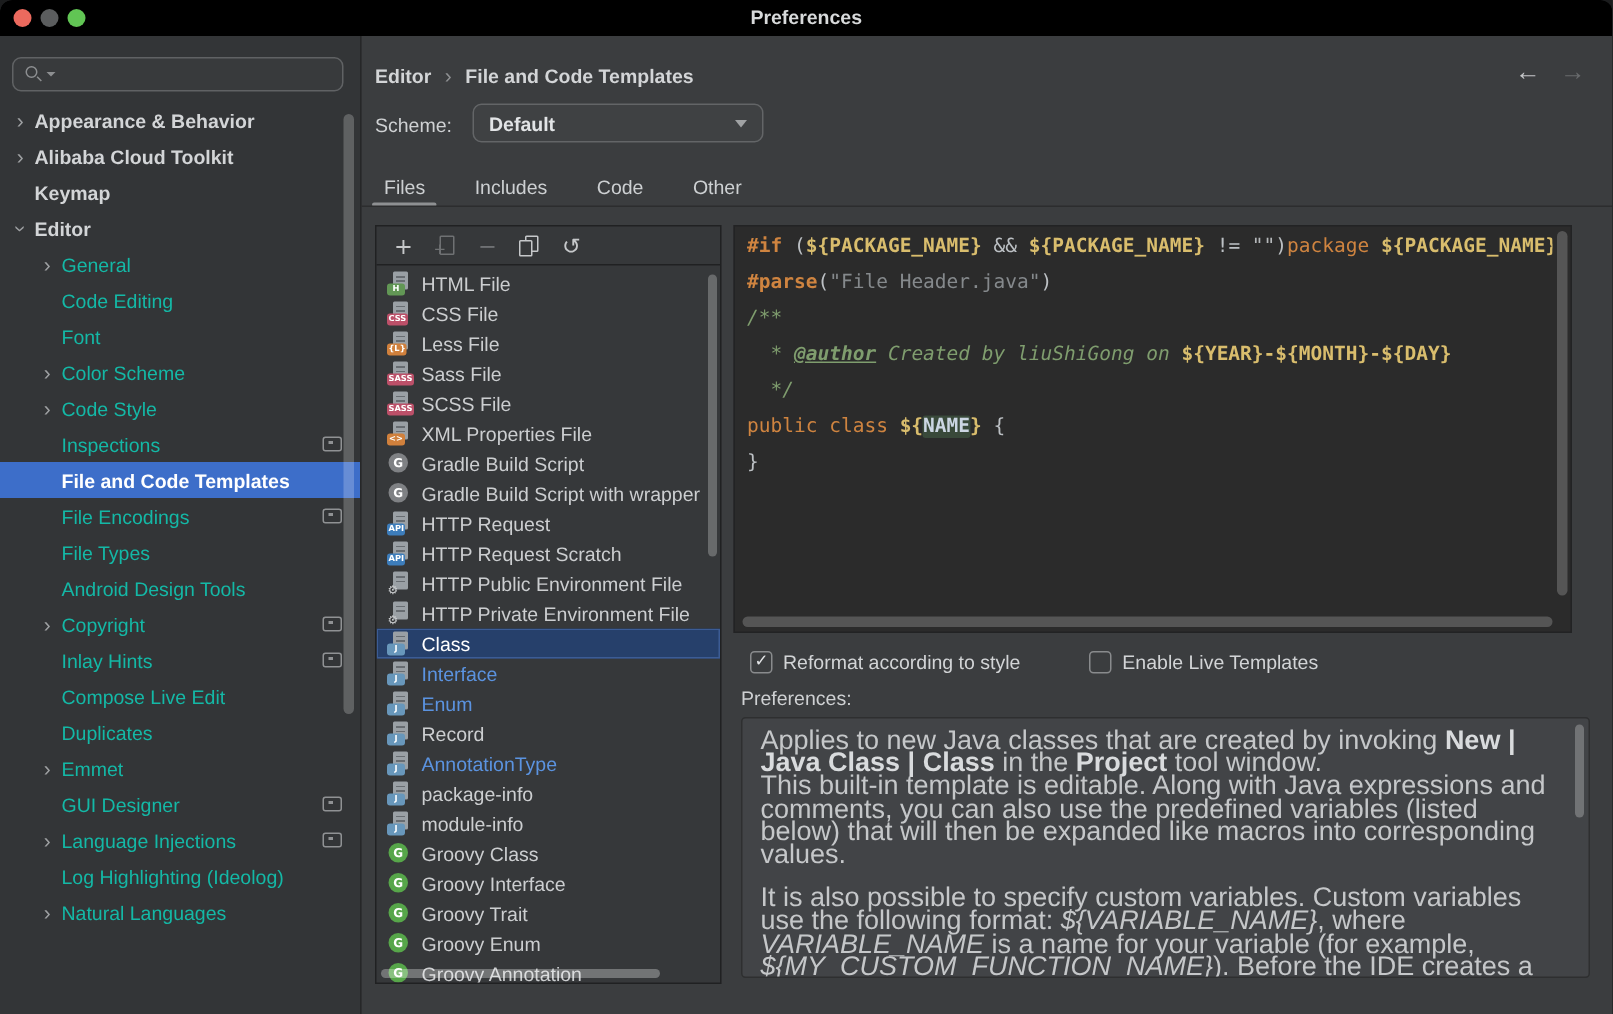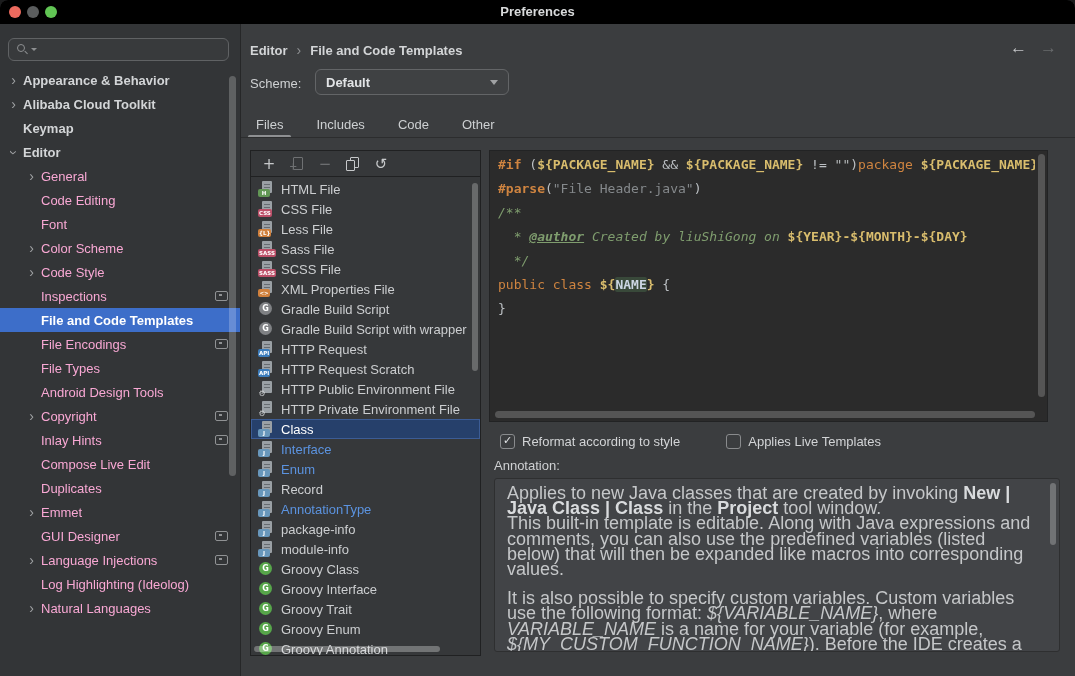--- a/index.html
+++ b/index.html
@@ -19,21 +19,21 @@
   .mag{position:absolute;left:8px;top:5px;width:12px;height:12px;}
   .mag::before{content:"";position:absolute;left:0;top:0;width:6px;height:6px;border:1.4px solid #8d8f91;border-radius:50%;}
   .mag::after{content:"";position:absolute;left:7px;top:8px;width:4px;height:1.4px;background:#8d8f91;transform:rotate(45deg);}
   .mag-caret{position:absolute;left:22px;top:9px;width:0;height:0;border-left:3px solid transparent;border-right:3px solid transparent;border-top:3.5px solid #8d8f91;}
   #tree{position:absolute;left:0;top:44px;right:0;bottom:0;overflow:hidden;}
   .tree-row{display:flex;align-items:center;height:24px;padding-right:12px;cursor:default;}
   .chev{width:11px;margin-left:8px;color:#9fa1a3;font-size:14px;line-height:11px;text-align:center;flex:none;}
   .lvl1 .chev{margin-left:26px;}
   .chev.open{transform:rotate(90deg);}
   .chev.hide{visibility:hidden;}
-  .tlabel{margin-left:4px;font-size:13px;color:#f9a8d4;white-space:nowrap;}
+  .tlabel{margin-left:4px;font-size:13px;color:#14b8a6;white-space:nowrap;}
   .tree-row.b .tlabel{font-weight:bold;color:#d3d5d7;}
   .tree-row.sel{background:#3d6ec9;}
   .tree-row.sel .tlabel{color:#ffffff;font-weight:bold;}
   .ovr{margin-left:auto;width:11px;height:8px;border:1px solid #909294;border-radius:2px;position:relative;flex:none;}
   .ovr::after{content:"";position:absolute;left:3px;top:2px;width:3px;height:2px;background:#909294;}
   .ovr.hide{visibility:hidden;}
   .tree-sb{position:absolute;right:4px;top:52px;width:7px;height:400px;background:rgba(255,255,255,.22);border-radius:3.5px;}
   
   .breadcrumb{position:absolute;left:250px;top:40px;height:20px;display:flex;gap:9px;align-items:center;
               font-size:13px;font-weight:bold;color:#d3d5d7;}
@@ -456,25 +456,25 @@
     <div class="ed-hsb"></div>
   </div>
 
   <div id="opts">
       <div class="opt on">
     <span class="box"></span>
     <span class="opt-label">Reformat according to style</span>
   </div>
       <div class="opt">
     <span class="box"></span>
-    <span class="opt-label">Applies Live Templates</span>
+    <span class="opt-label">Enable Live Templates</span>
   </div>
     </div>
 
-  <div class="desc-label">Annotation:</div>
+  <div class="desc-label">Preferences:</div>
   <div class="desc-panel">
     <div id="descbody">
         <p class="desc-p"><span>Applies to new Java classes that are created by invoking </span><span class="db">New | Java Class | Class</span><span> in the </span><span class="db">Project</span><span> tool window.</span></p>
         <p class="desc-p"><span>This built-in template is editable. Along with Java expressions and comments, you can also use the predefined variables (listed below) that will then be expanded like macros into corresponding values.</span></p>
         <p class="desc-p spacer"></p>
         <p class="desc-p"><span>It is also possible to specify custom variables. Custom variables use the following format: </span><span class="di">${VARIABLE_NAME}</span><span>, where </span><span class="di">VARIABLE_NAME</span><span> is a name for your variable (for example, </span><span class="di">${MY_CUSTOM_FUNCTION_NAME}</span><span>). Before the IDE creates a new file with custom variables, you see a dialog where you can define values for custom variables in the template.</span></p>
         <p class="desc-p spacer"></p>
         <p class="desc-p"><span>By using the </span><span class="di">#parse</span><span> directive, you can include templates from the </span><span class="db">Includes</span><span> tab. To include...</span></p>
       </div>
     <div class="desc-sb"></div>

